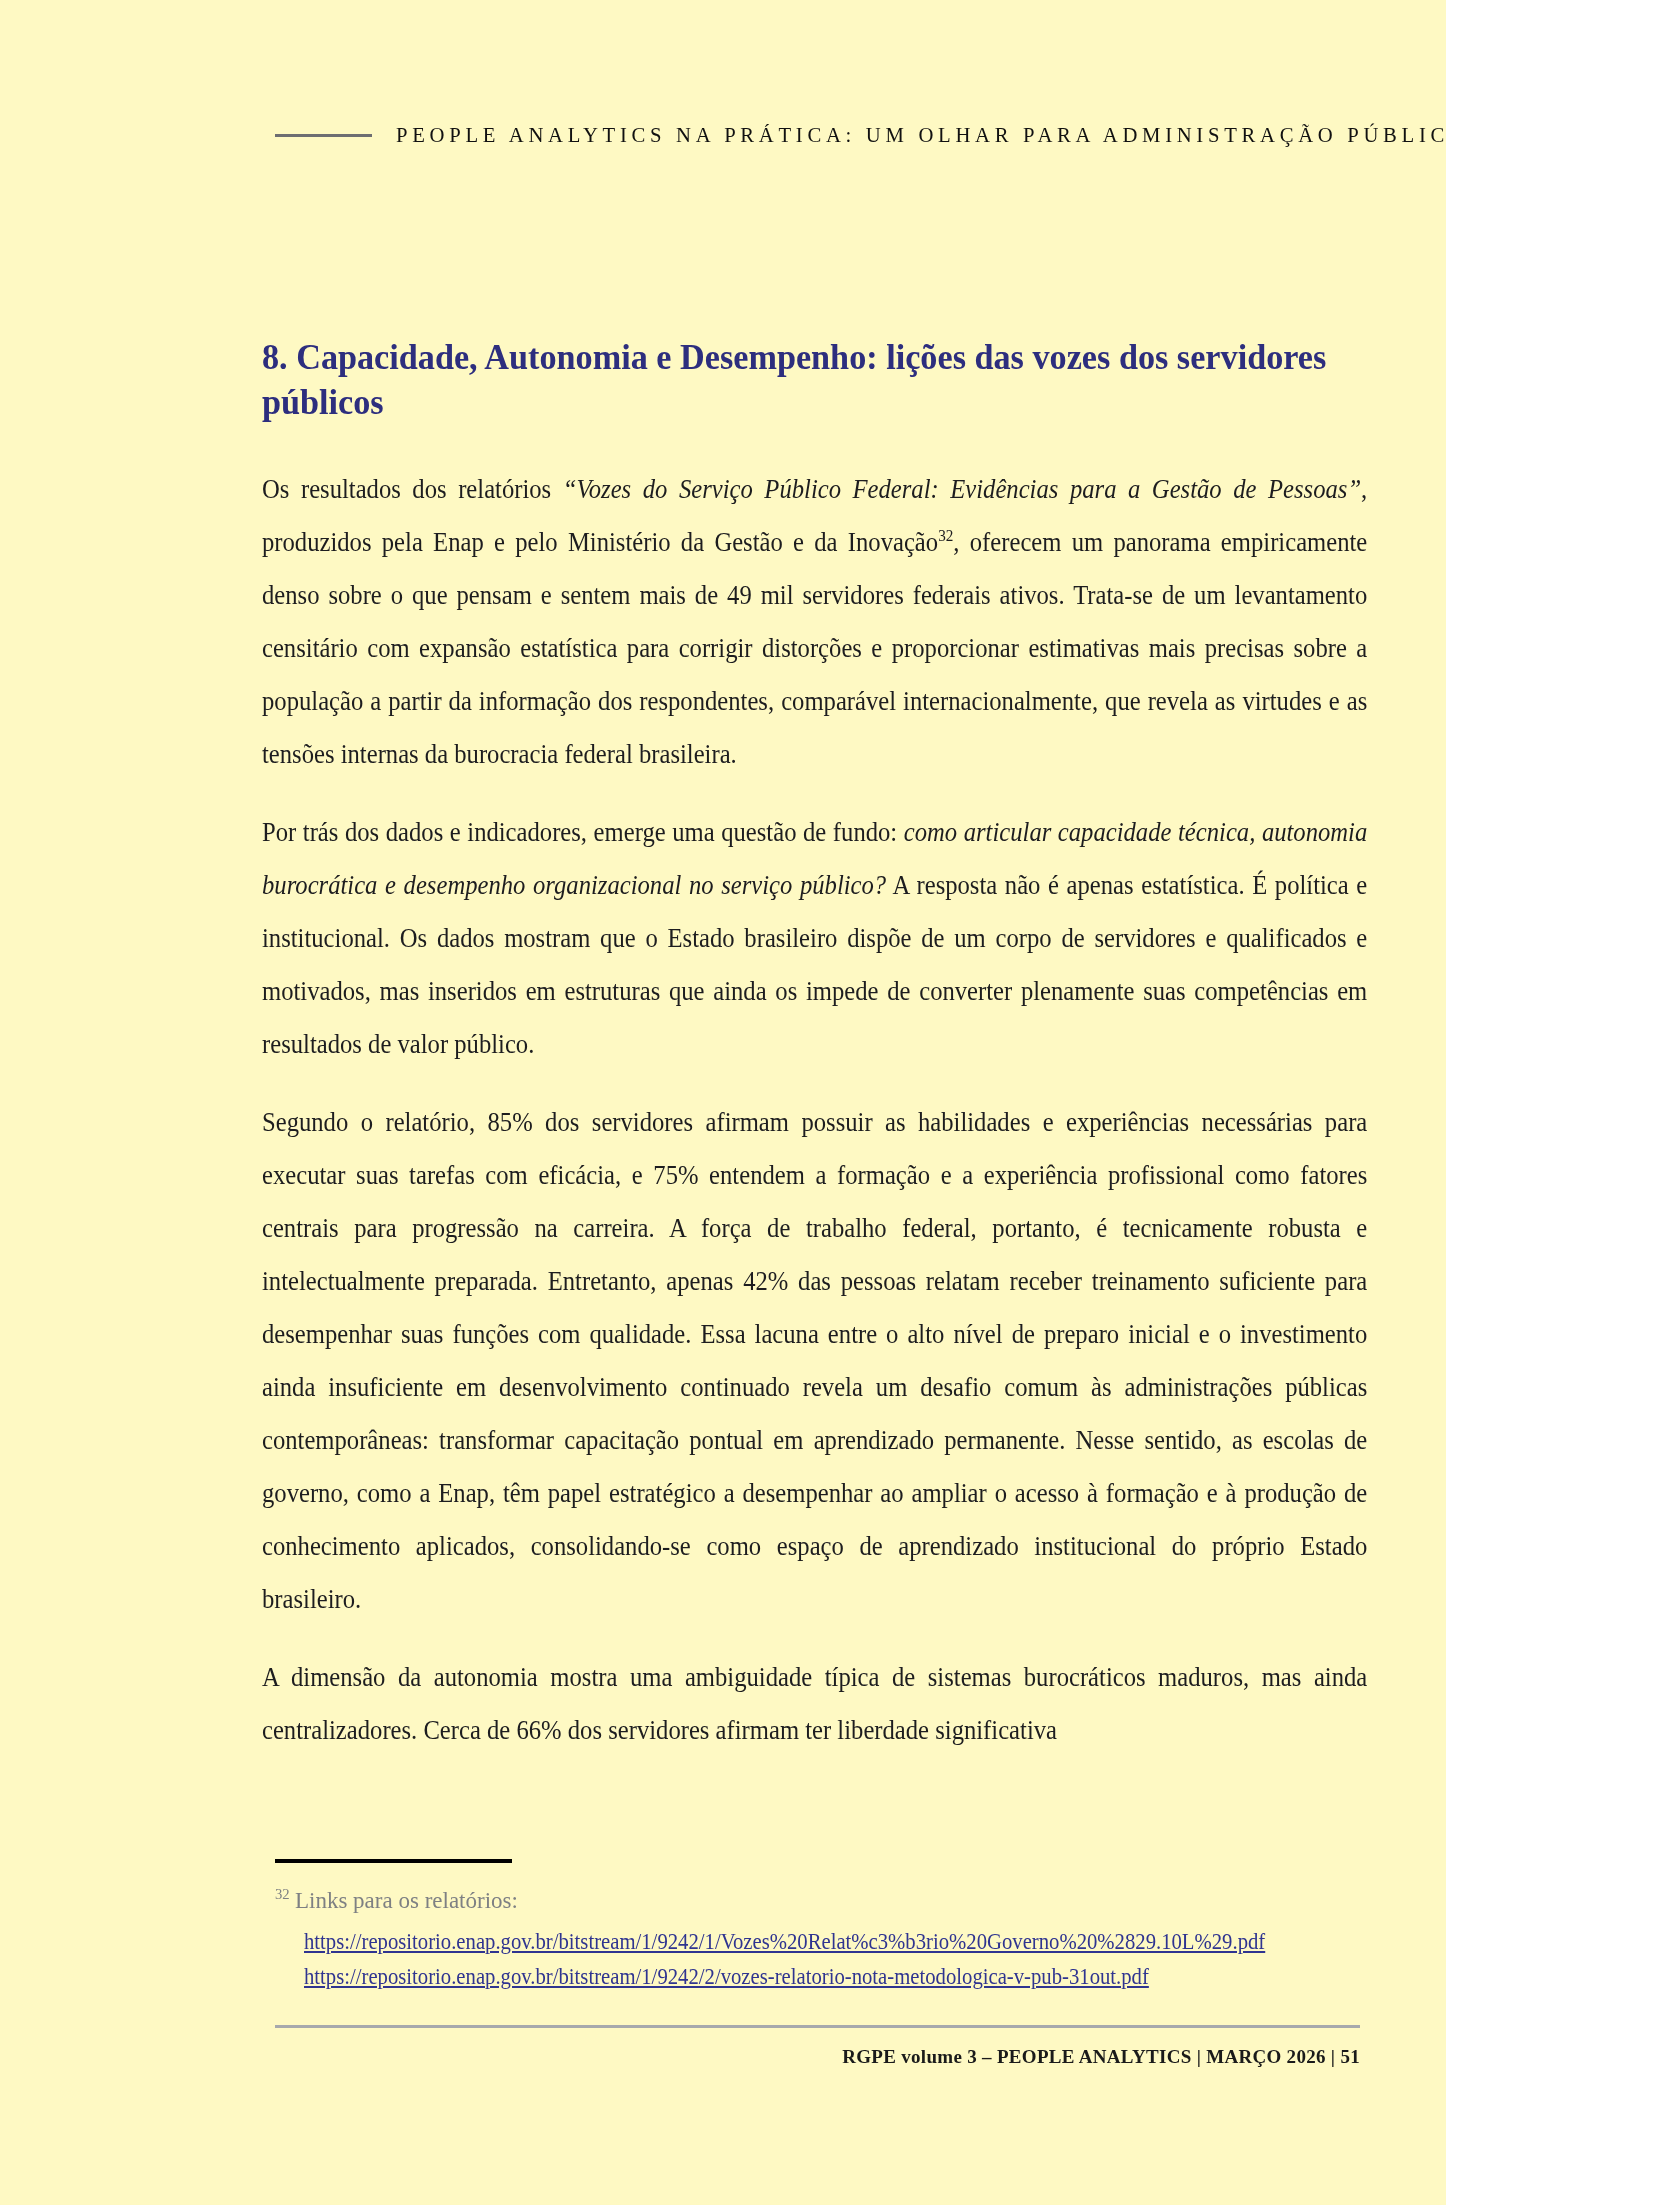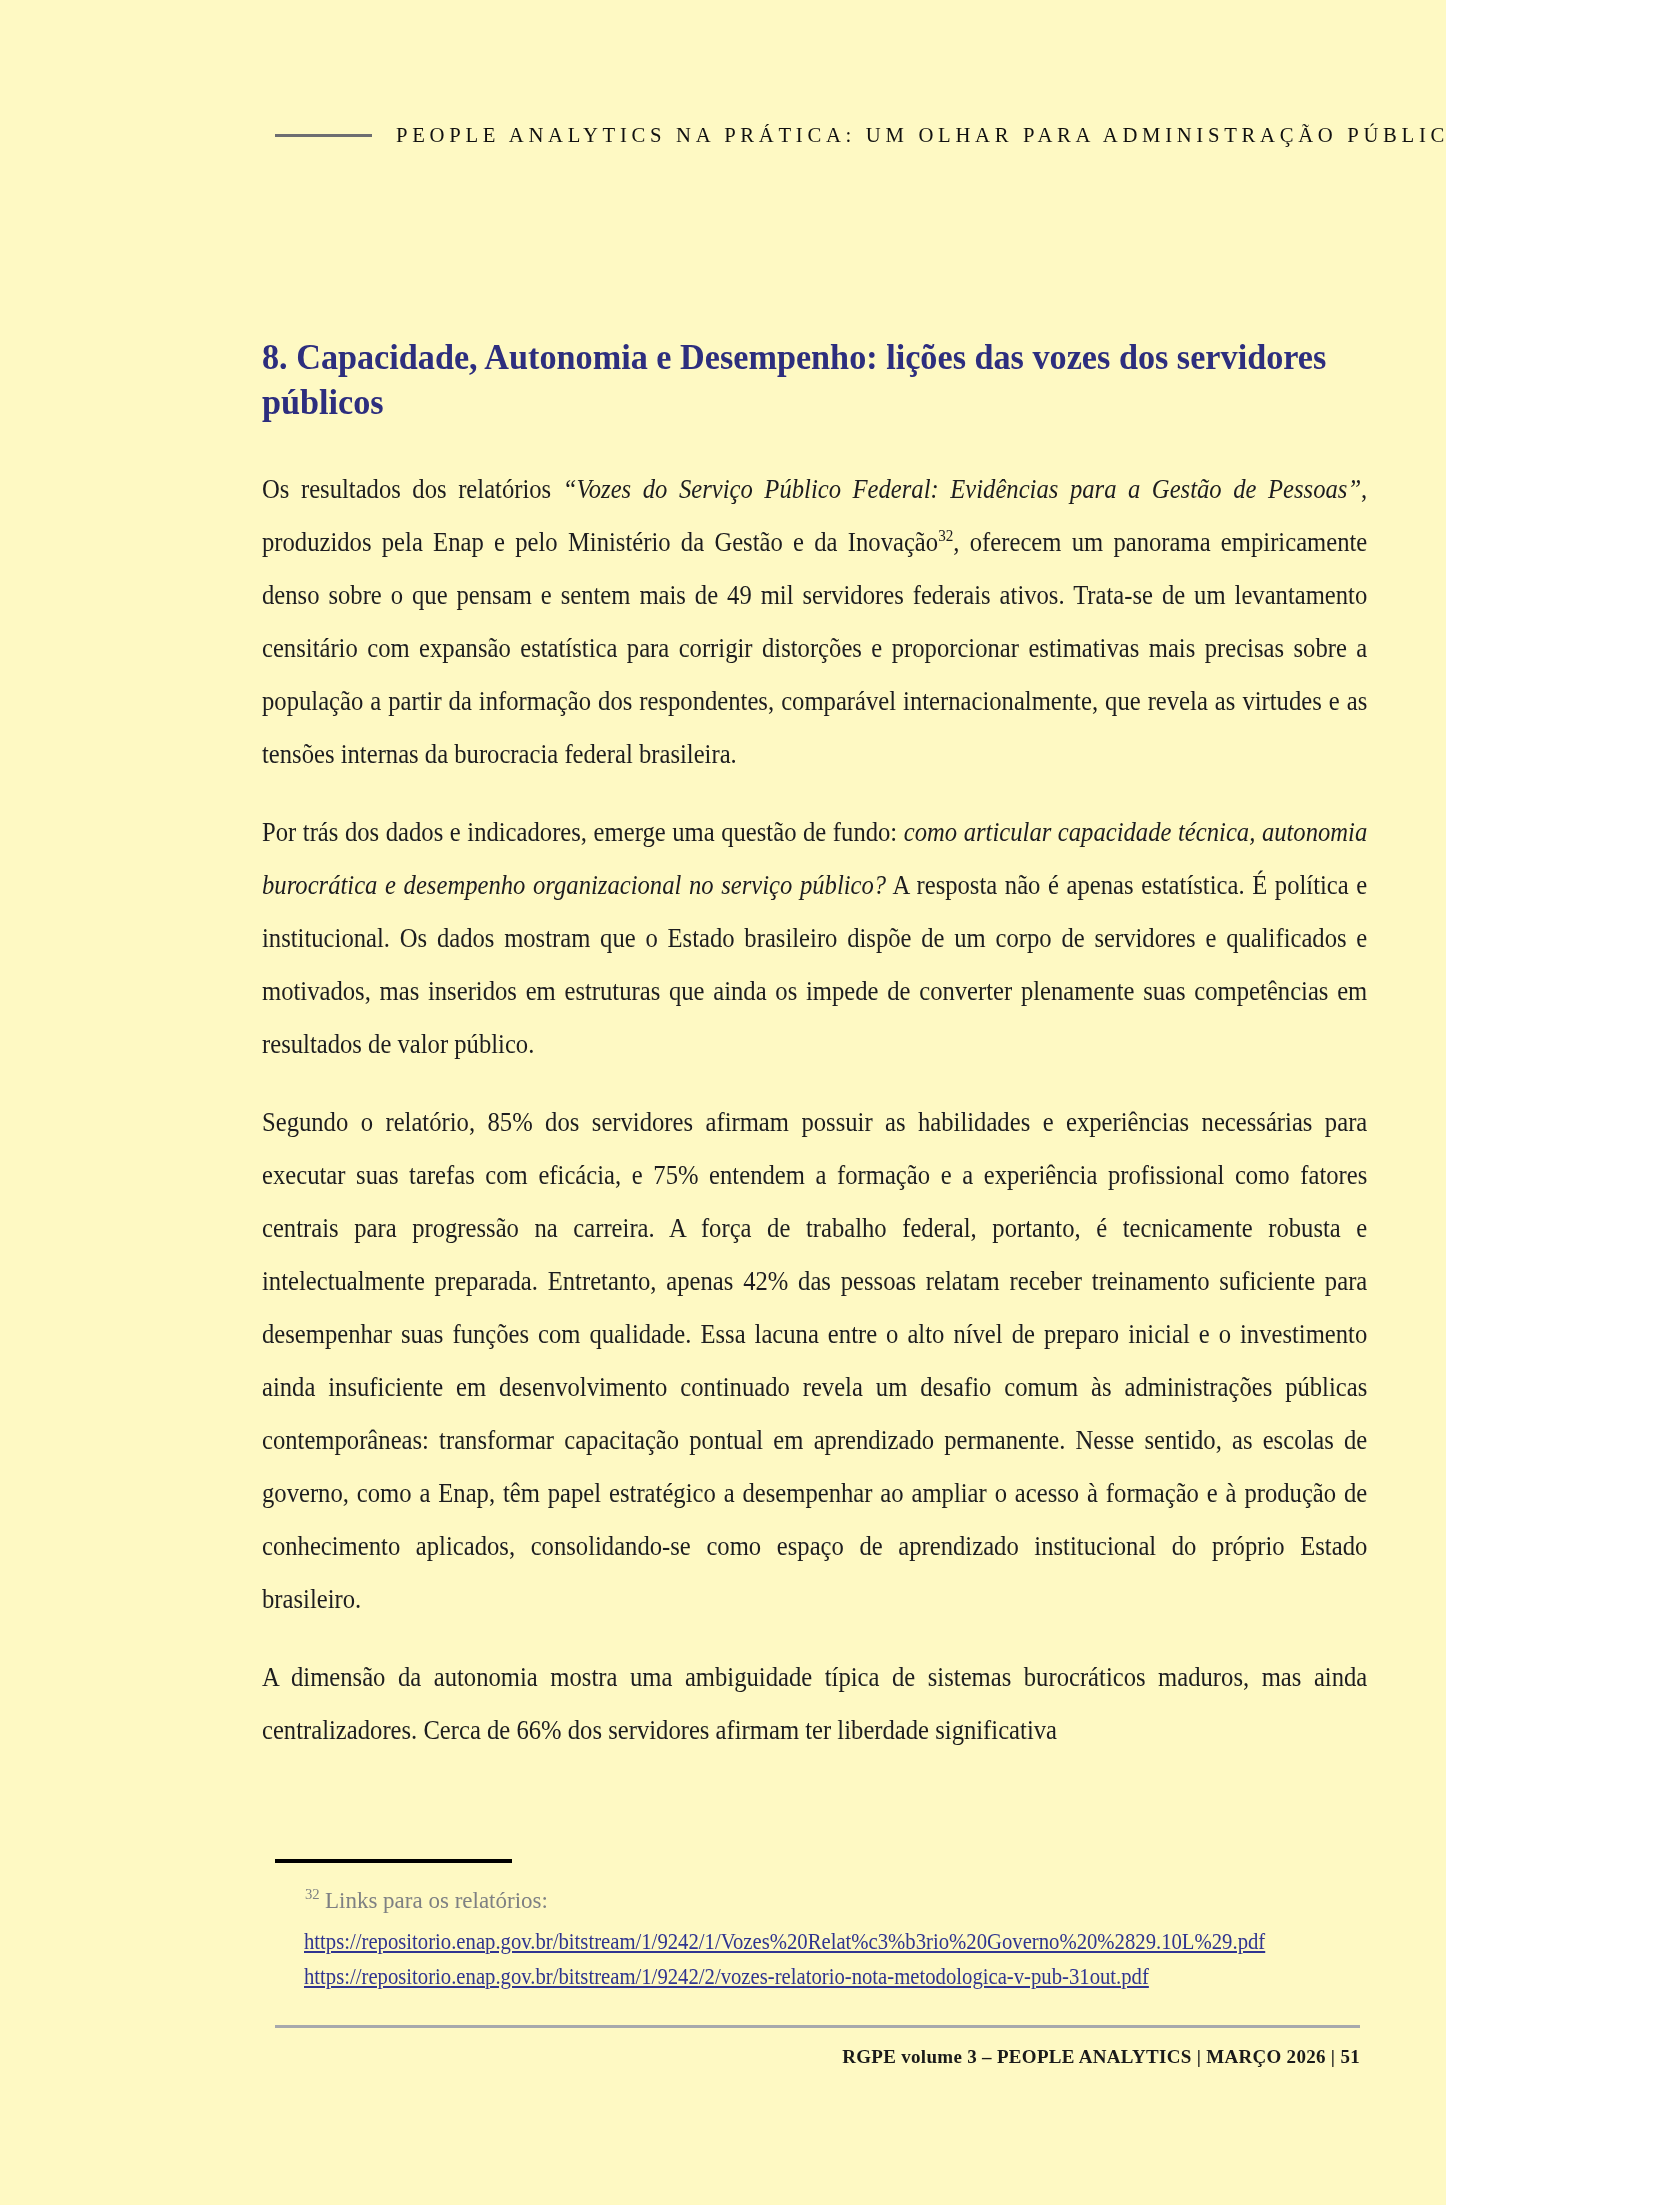--- a/index.html
+++ b/index.html
@@ -87,21 +87,20 @@
     width: 237px;
     height: 4px;
     background: #000000;
     margin: 0 0 23px 0;
   }
   .footnote-line {
     font-size: 23px;
     line-height: 29px;
     color: var(--footnote-gray, #7e8083);
     margin-bottom: 9.3px;
-    margin-left: 30px;
   }
   .footnote-line sup {
     font-size: 14.7px;
     line-height: 0;
     vertical-align: super;
     margin-right: 5.3px;
   }
   .footnote-links {
     margin-left: 29px;
     width: 1195px;

